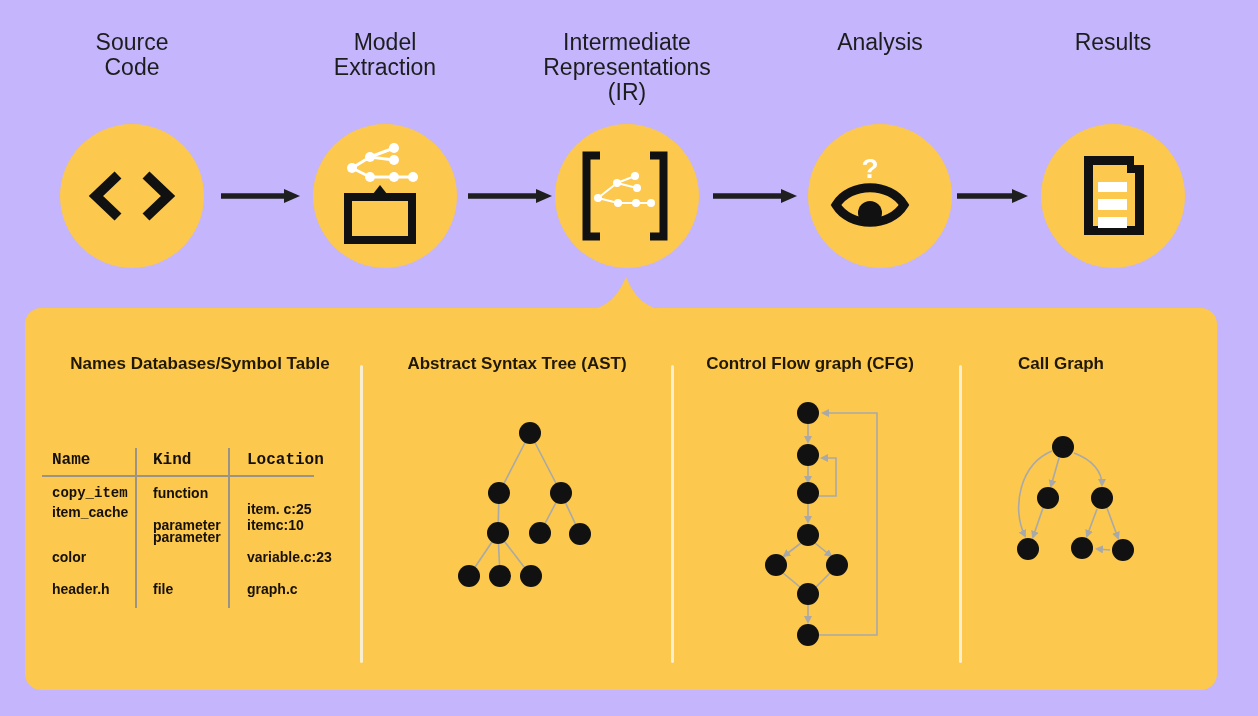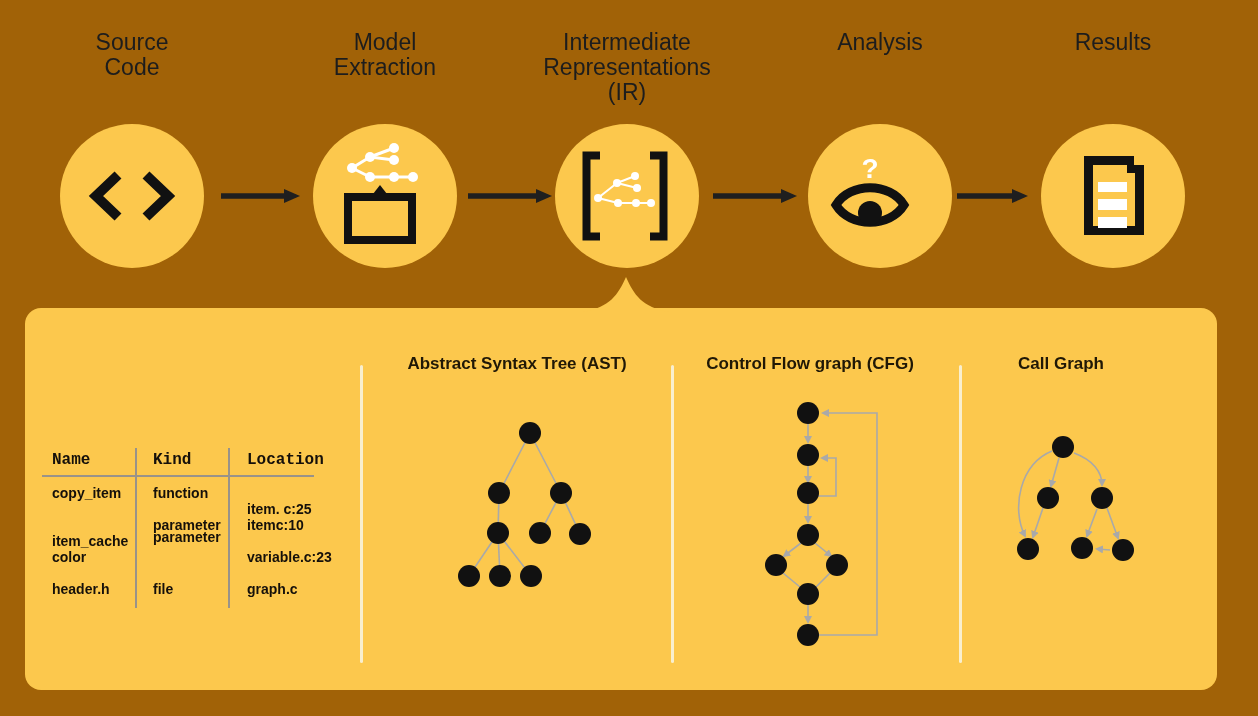--- a/index.html
+++ b/index.html
@@ -1,17 +1,17 @@
 <!DOCTYPE html>
 <html><head>
 <meta charset="utf-8">
 <style>
   html,body { margin:0; padding:0; background:#ffffff; }
   #app {
-    position:relative; width:1258px; height:716px; background:#a16207;
+    position:relative; width:1258px; height:716px; background:#c4b5fd;
     overflow:hidden; font-family:"Liberation Sans", sans-serif;
   }
   .stage-label {
     position:absolute; top:30px; width:240px; text-align:center;
     font-size:23px; line-height:25px; color:#1d1d1d; white-space:pre-line;
   }
   .stage-circle {
     position:absolute; top:124px; width:144px; height:144px;
     border-radius:50%; background:#FCC84D;
     display:flex; align-items:center; justify-content:center;
@@ -125,41 +125,42 @@
       <g fill="#ffffff">
         <rect x="57" y="58" width="29" height="10"></rect>
         <rect x="57" y="75" width="29" height="11"></rect>
         <rect x="57" y="93" width="29" height="11"></rect>
       </g>
     </svg>
   </div>
 
   <div id="panel"></div>
 
+  <div class="panel-title" style="left:40px;">Names Databases/Symbol Table</div>
   <div class="panel-title" style="left:357px;">Abstract Syntax Tree (AST)</div>
   <div class="panel-title" style="left:650px;">Control Flow graph (CFG)</div>
   <div class="panel-title" style="left:901px;">Call Graph</div>
 
   <div class="panel-divider" style="left:360px;"></div>
   <div class="panel-divider" style="left:671px;"></div>
   <div class="panel-divider" style="left:959px;"></div>
 
   <div>
     <span class="sym-col-header" style="left:52px;">Name</span>
     <span class="sym-col-header" style="left:153px;">Kind</span>
     <span class="sym-col-header" style="left:247px;">Location</span>
     <div class="table-hline"></div>
     <div class="table-vline" style="left:135px;"></div>
     <div class="table-vline" style="left:228px;"></div>
 
-    <span class="sym-cell" style="left:52px;top:485px;">copy_item</span>
+    <span class="sym-cell" style="left:52px;top:485px;font-family:Liberation Mono, monospace;">copy_item</span>
     <span class="sym-cell" style="left:153px;top:485px;">function</span>
     <span class="sym-cell" style="left:247px;top:501px;">item. c:25</span>
 
-    <span class="sym-cell" style="left:52px;top:533px;">item_cache</span>
+    <span class="sym-cell" style="left:52px;top:504px;">item_cache</span>
     <span class="sym-cell" style="left:153px;top:517px;">parameter</span>
     <span class="sym-cell" style="left:247px;top:517px;">itemc:10</span>
 
     <span class="sym-cell" style="left:52px;top:549px;">color</span>
     <span class="sym-cell" style="left:153px;top:529px;">parameter</span>
     <span class="sym-cell" style="left:247px;top:549px;">variable.c:23</span>
 
     <span class="sym-cell" style="left:52px;top:581px;">header.h</span>
     <span class="sym-cell" style="left:153px;top:581px;">file</span>
     <span class="sym-cell" style="left:247px;top:581px;">graph.c</span>

